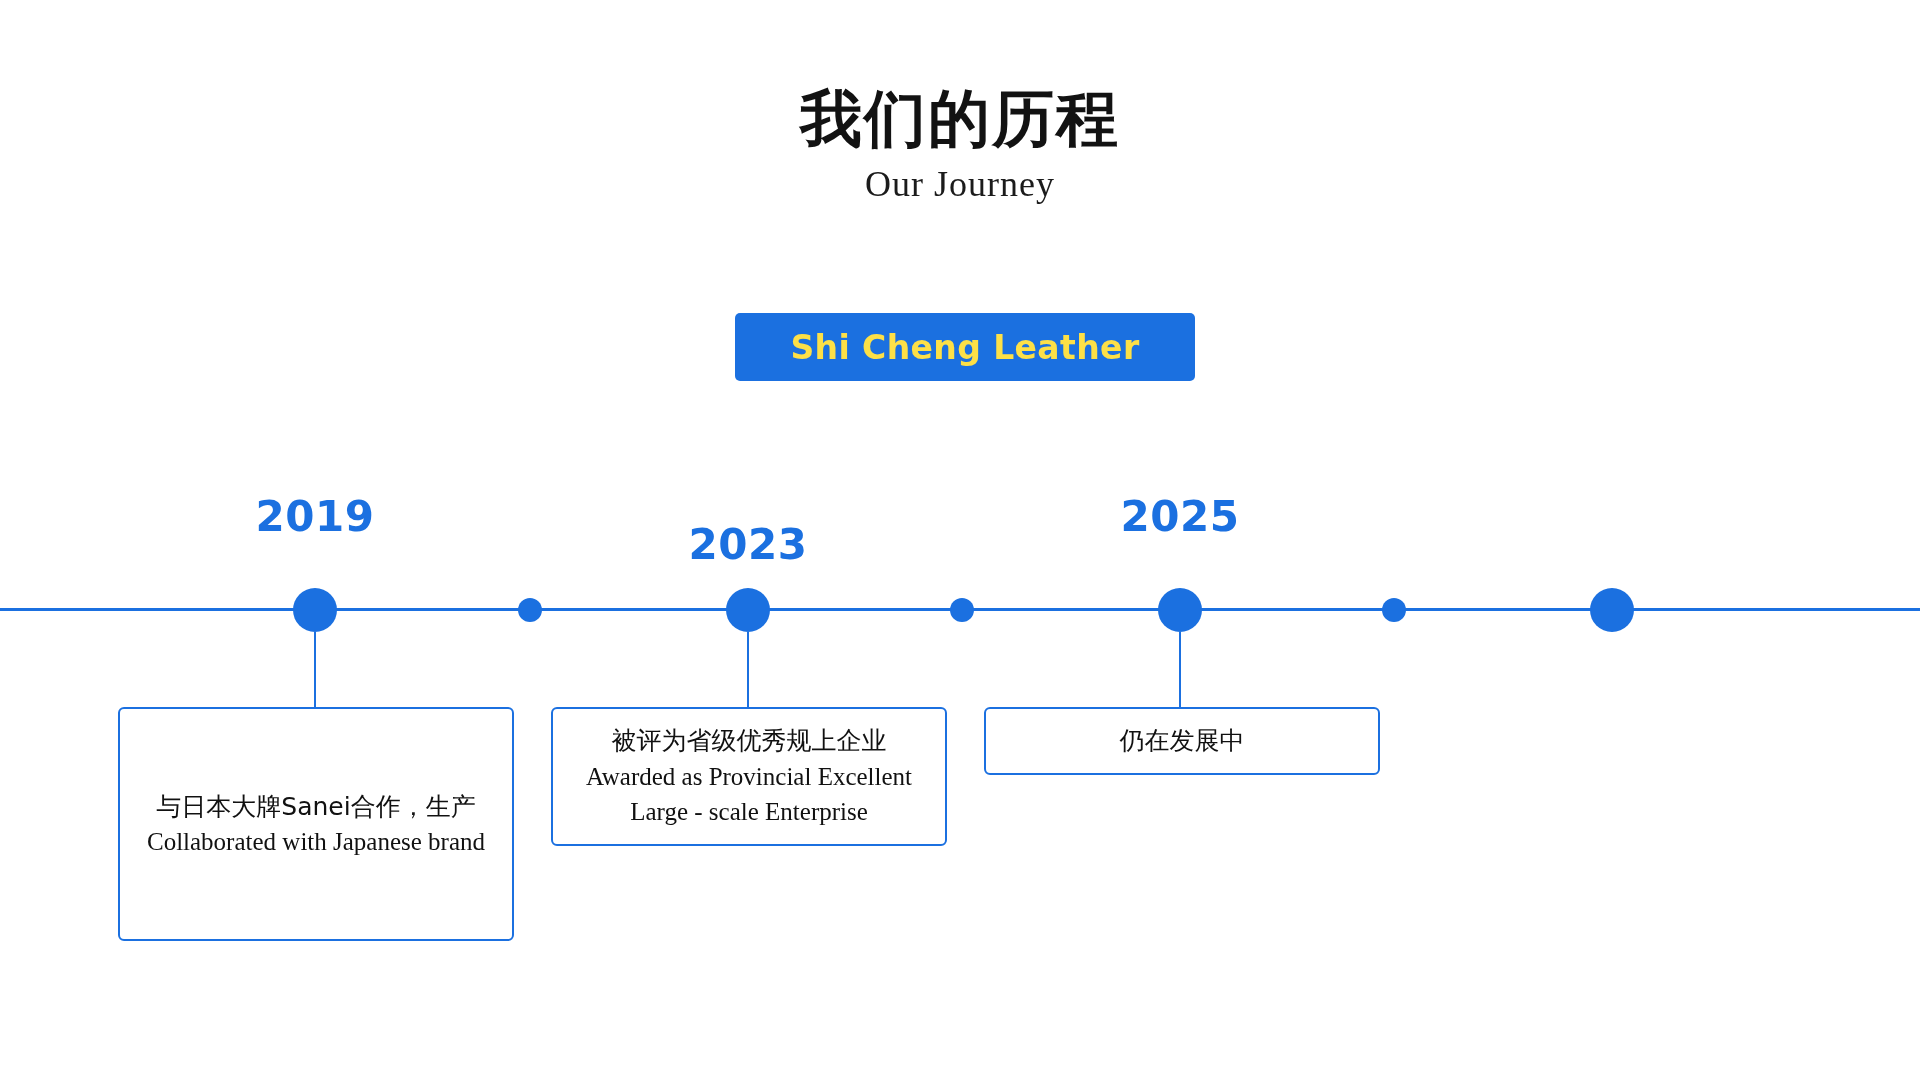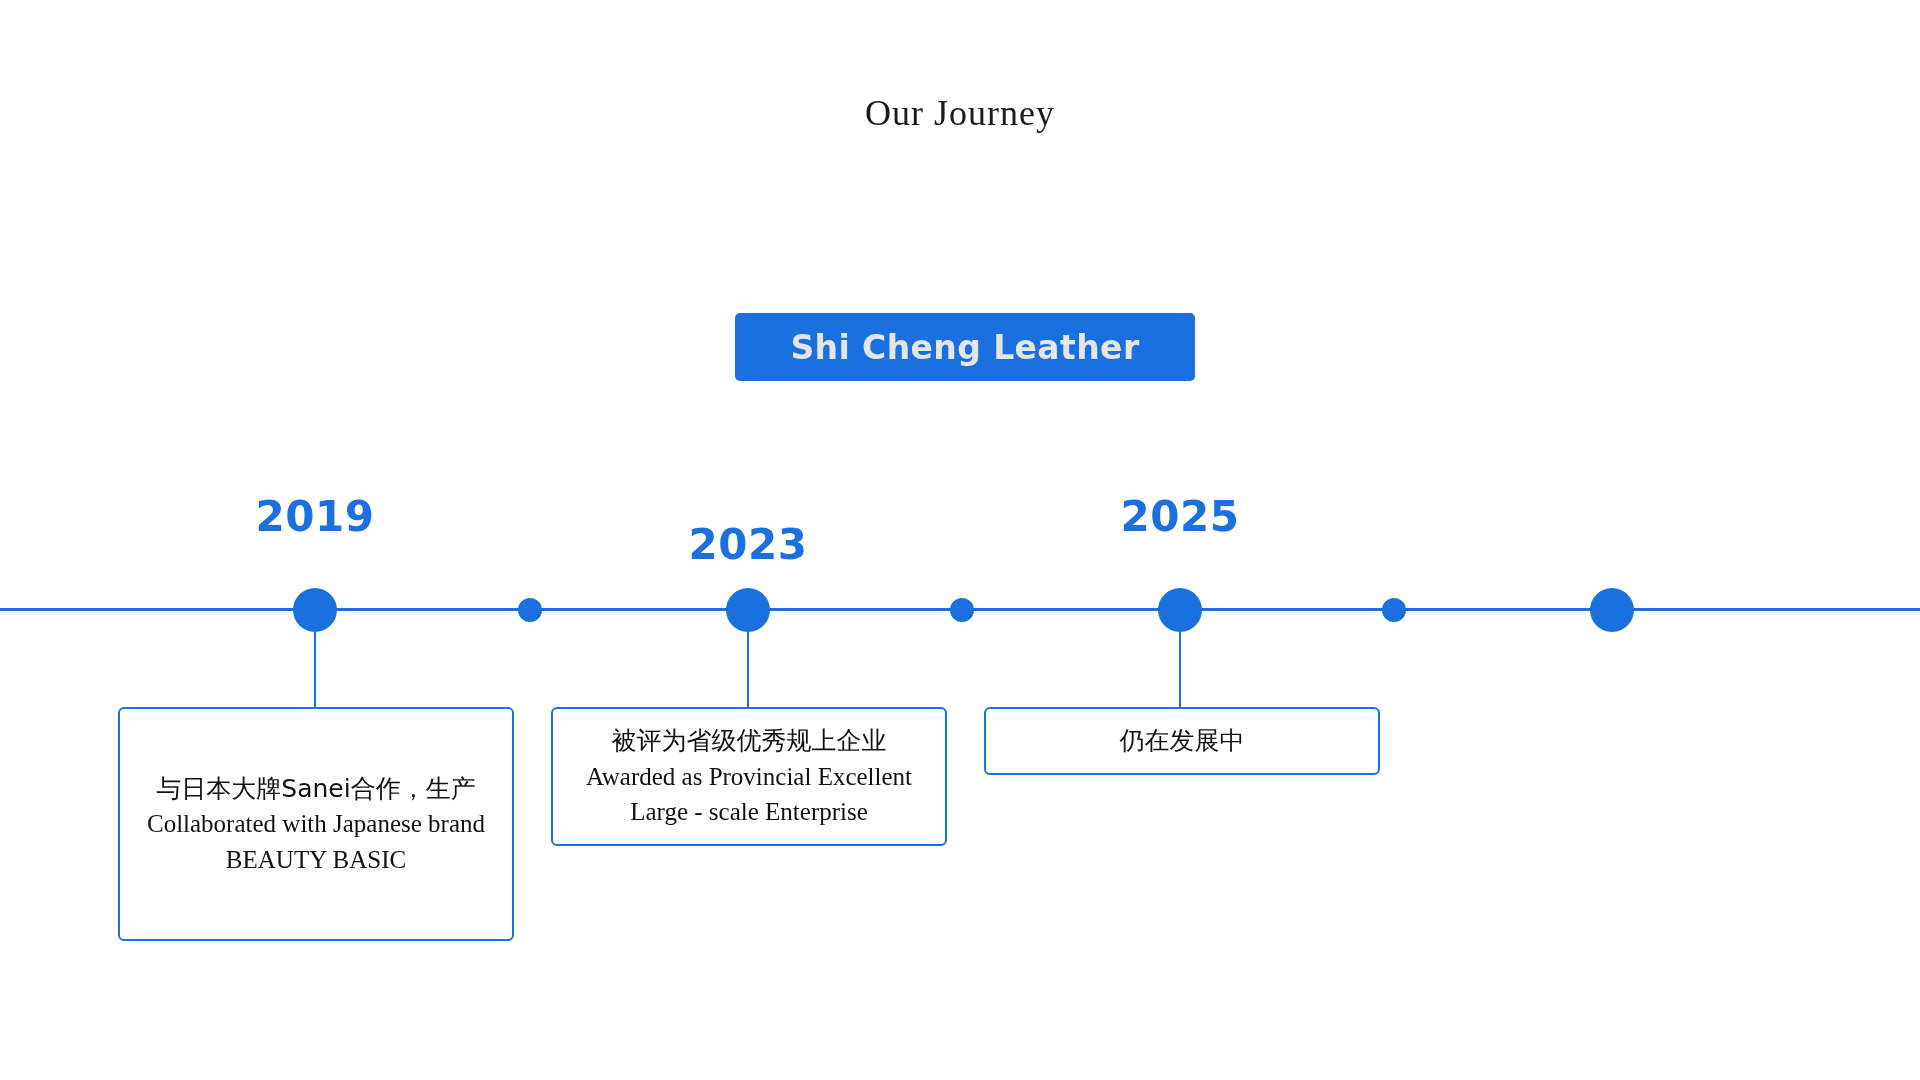--- a/index.html
+++ b/index.html
@@ -34,36 +34,36 @@
     line-height: 1.05;
     margin: 0;
     white-space: nowrap;
   }
   .title-en {
     font-family: "Liberation Serif", "DejaVu Serif", serif;
     font-size: 36px;
     font-weight: 400;
     color: #1b1b1b;
     letter-spacing: 1px;
-    margin: 8px 0 0 0;
+    margin: 14px 0 0 0;
     line-height: 1.1;
     white-space: nowrap;
   }
 
   
   .brand-button {
     position: absolute;
     left: 735px;
     top: 313px;
     width: 460px;
     height: 68px;
     background: #1b70e0;
     border: none;
     border-radius: 5px;
-    color: #e5e5e5;
+    color: #fde047;
     font-family: "DejaVu Sans", "Liberation Sans", sans-serif;
     font-size: 33px;
     font-weight: 700;
     letter-spacing: 0.4px;
     display: flex;
     align-items: center;
     justify-content: center;
     box-sizing: border-box;
     cursor: pointer;
     padding: 0;
@@ -156,20 +156,21 @@
     font-family: "Liberation Serif", "DejaVu Serif", serif;
     font-size: 25px;
     font-weight: 400;
     color: #111111;
   }
 </style>
 </head>
 <body>
 
 <div class="header">
+  <h1 class="title-cn">我们的历程</h1>
   <p class="title-en">Our Journey</p>
 </div>
 
 <button class="brand-button">Shi Cheng Leather</button>
 
 <div class="timeline">
   <div class="timeline-axis"></div>
   <div id="nodes-layer">
       <div class="node large" style="left: 315px; top: 610px;"></div>
       <div class="node small" style="left: 530px; top: 610px;"></div>
@@ -186,21 +187,20 @@
     </div>
   <div id="years-layer">
       <div class="year-label" style="left: 315px; top: 492px;">2019</div>
       <div class="year-label" style="left: 748px; top: 520px;">2023</div>
       <div class="year-label" style="left: 1180px; top: 492px;">2025</div>
     </div>
   <div id="events-layer">
       <div class="event-card" style="left: 118px; top: 707px; width: 396px; height: 234px;">
         <span class="card-line cn">与日本大牌Sanei合作，生产</span>
         <span class="card-line en">Collaborated with Japanese brand</span>
-        <span class="card-line en">BEAUTY BASIC</span>
       </div>
       <div class="event-card" style="left: 551px; top: 707px; width: 396px; height: 139px;">
         <span class="card-line cn">被评为省级优秀规上企业</span>
         <span class="card-line en">Awarded as Provincial Excellent</span>
         <span class="card-line en">Large - scale Enterprise</span>
       </div>
       <div class="event-card" style="left: 984px; top: 707px; width: 396px; height: 68px;">
         <span class="card-line cn">仍在发展中</span>
       </div>
     </div>

